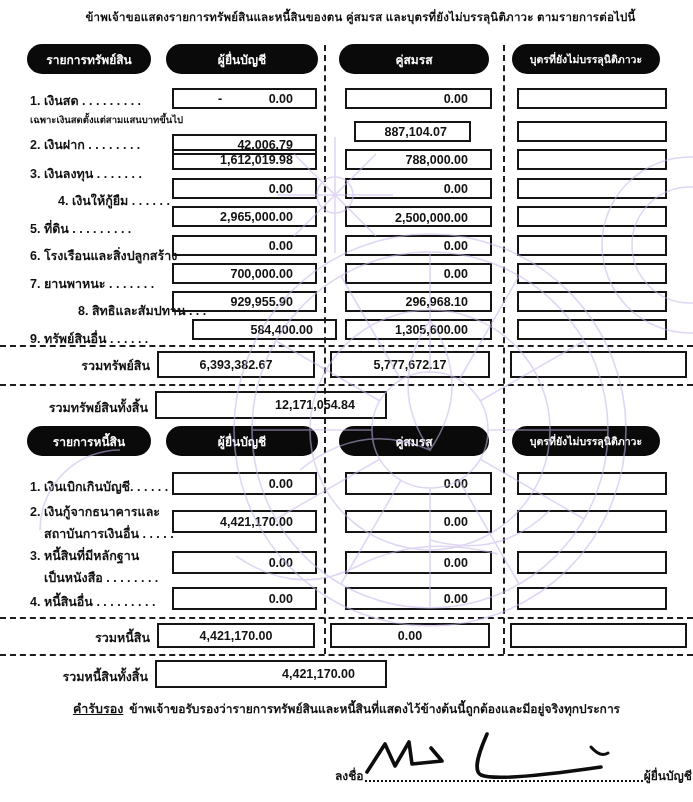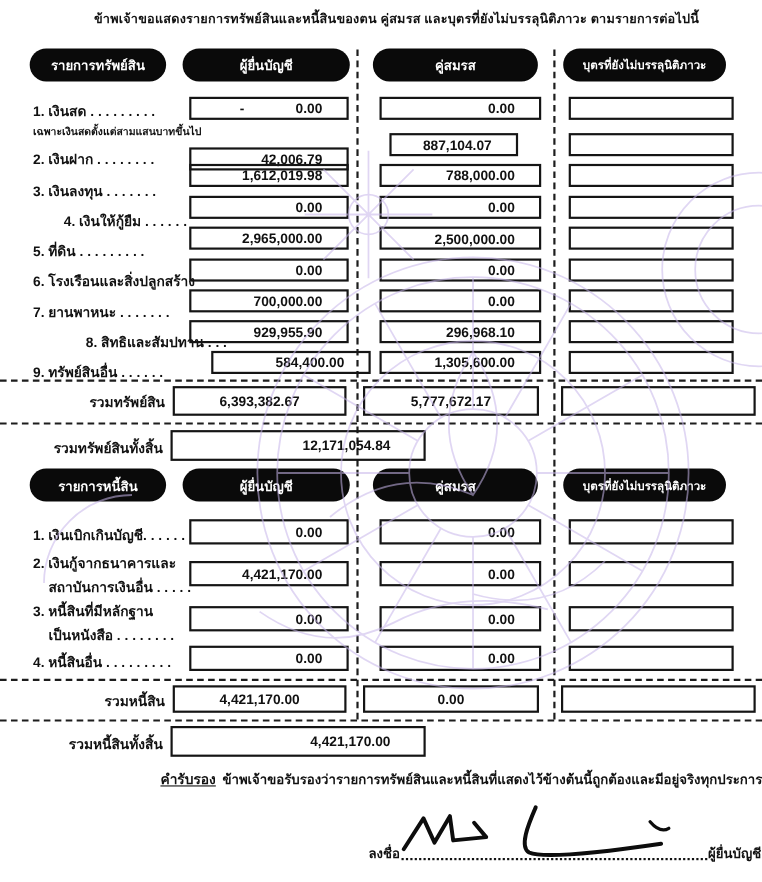--- a/index.html
+++ b/index.html
@@ -18,21 +18,21 @@
   .lbl.note{font-size:9.5px;}
   .lbl.right{text-align:right;}
   .box{position:absolute;border:2px solid #151515;background:transparent;
     box-sizing:border-box;display:flex;align-items:center;justify-content:flex-end;
     padding-right:22px;font-weight:bold;font-size:12.5px;}
   .box.center{justify-content:center;padding-right:0;}
   .box.grand{padding-right:30px;}
   .box .mark{position:absolute;left:44px;font-weight:bold;}
   .hdash{position:absolute;left:0;width:693px;height:0;border-top:2px dashed #1d1d1d;}
   .vdash{position:absolute;width:0;border-left:2px dashed #1d1d1d;}
-  .certify{position:absolute;top:699px;left:0;width:693px;text-align:right;
+  .certify{position:absolute;top:699px;left:0;width:693px;text-align:center;
     font-size:12px;font-weight:bold;}
   .certify .head{text-decoration:underline;margin-right:6px;font-size:12.5px;}
   .signrow{position:absolute;left:335px;top:766px;width:357px;display:flex;
     align-items:flex-end;font-size:12px;font-weight:bold;}
   .signrow .dotline{flex:1;border-bottom:2px dotted #111;margin:0 1px 3px 1px;height:1px;}
   svg.watermark{position:absolute;left:0;top:0;pointer-events:none;z-index:6;}
   svg.sig{position:absolute;left:345px;top:720px;z-index:4;}
   .layer{position:absolute;left:0;top:0;width:693px;height:802px;}
 </style>
 </head>

